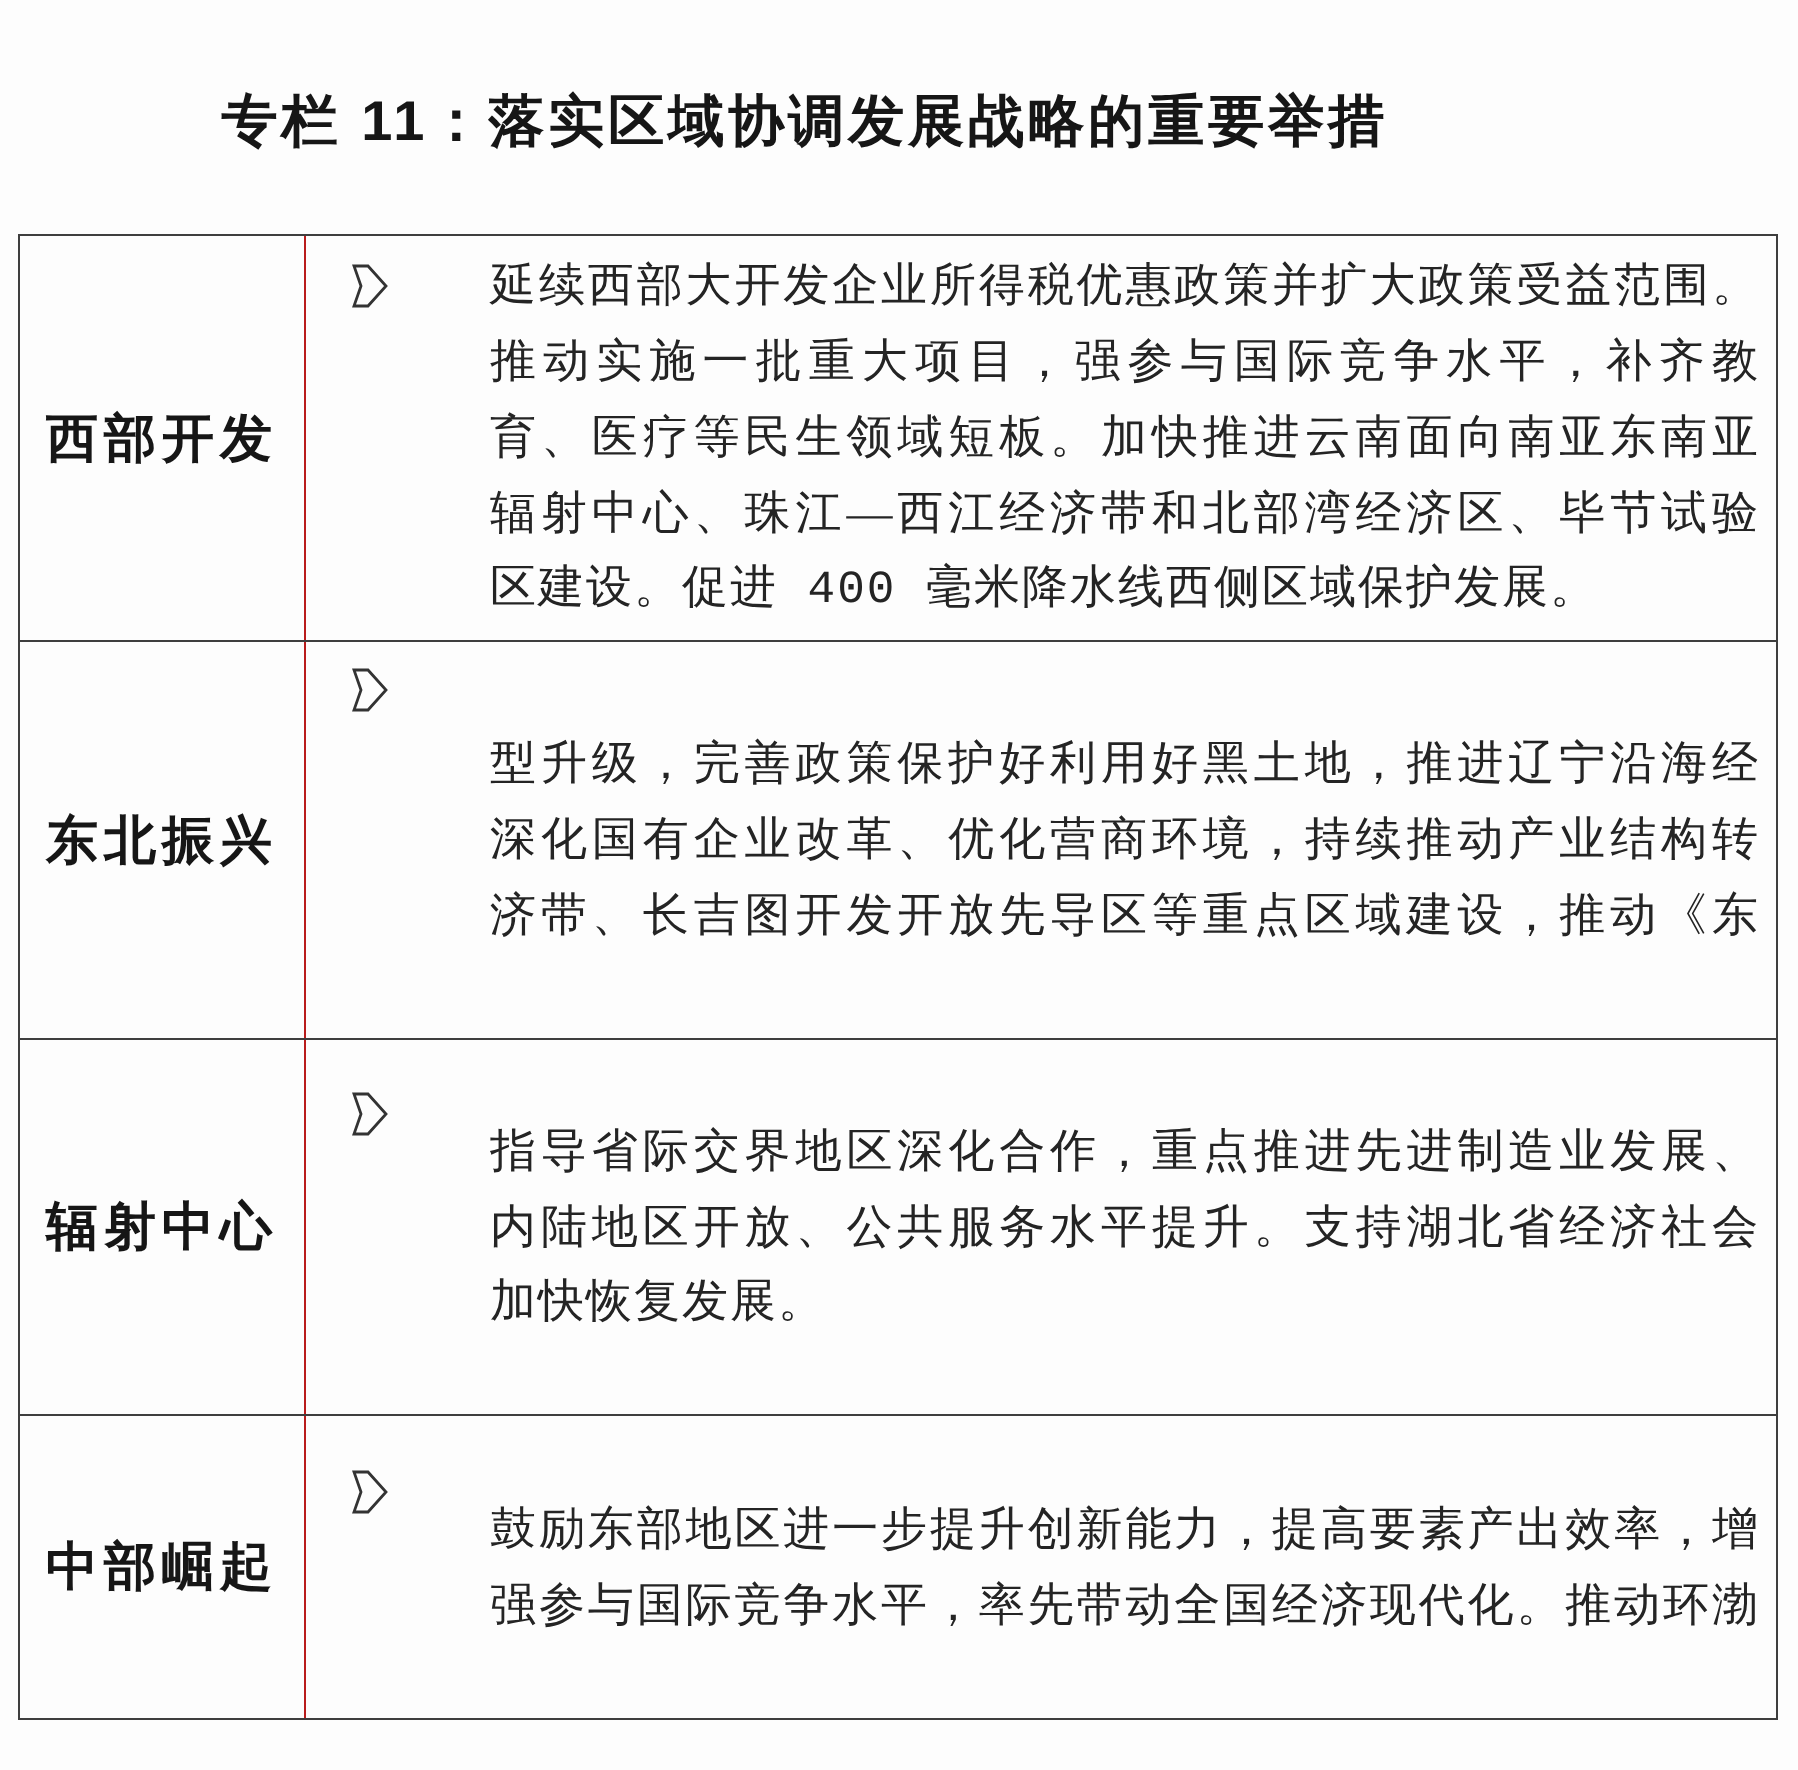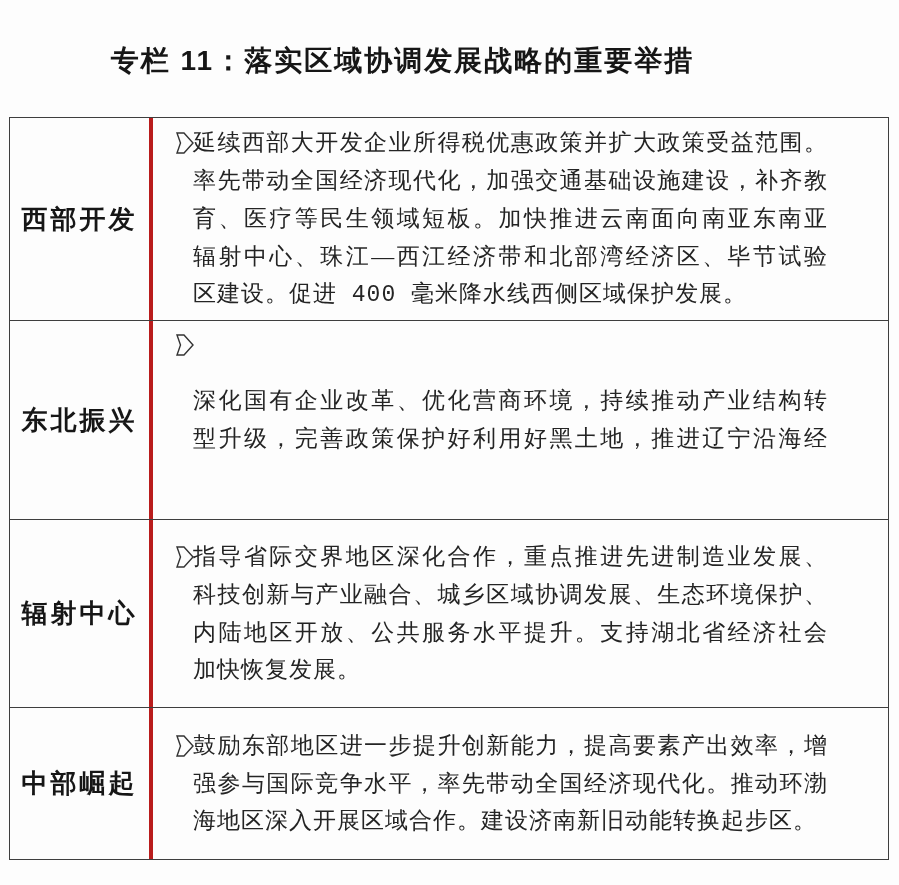--- a/index.html
+++ b/index.html
@@ -30,21 +30,21 @@
   }
   .trow { display:flex; }
   .trow + .trow { border-top:1px solid #3e3e3e; }
   .trow.r1 { height:202px; }
   .trow.r2 { height:199px; }
   .trow.r3 { height:188px; }
   .trow.r4 { height:152px; }
   .label-cell {
     width:143px;
     flex:0 0 143px;
-    border-right:4px solid #b91c1c;
+    border-right:1px solid #b91c1c;
     display:flex;
     align-items:center;
     justify-content:center;
     font-family:"Liberation Sans","DejaVu Sans",sans-serif;
     font-weight:bold;
     font-size:26px;
     letter-spacing:3px;
     color:#161616;
   }
   .content-cell {
@@ -58,21 +58,21 @@
     position:absolute;
     left:21px;
     width:22px;
     height:28px;
   }
   .r1 .bullet { top:11px; }
   .r2 .bullet { top:10px; }
   .r3 .bullet { top:23px; }
   .r4 .bullet { top:24px; }
   .text-block {
-    margin-left:40px;
+    margin-left:92px;
     width:635px;
   }
   .cline {
     font-size:23px;
     line-height:38px;
     letter-spacing:1px;
     color:#242424;
     text-align:justify;
     text-align-last:justify;
     white-space:nowrap;
@@ -91,63 +91,62 @@
 <div class="measures-table">
 
   <div class="trow r1">
     <div class="label-cell">西部开发</div>
     <div class="content-cell">
       <svg class="bullet" viewBox="0 0 22 28">
         <polygon points="3,4 10,4 19,14 10,24 3,24 6.5,14" fill="none" stroke="#333" stroke-width="1.4"></polygon>
       </svg>
       <div class="text-block">
         <div class="cline">延续西部大开发企业所得税优惠政策并扩大政策受益范围。</div>
-        <div class="cline">率先带动全国经济现代化，加强交通基础设施建设，补齐教</div>
+        <div class="cline">推动实施一批重大项目，强参与国际竞争水平，补齐教</div>
         <div class="cline">育、医疗等民生领域短板。加快推进云南面向南亚东南亚</div>
         <div class="cline">辐射中心、珠江—西江经济带和北部湾经济区、毕节试验</div>
         <div class="cline last">区建设。促进 400 毫米降水线西侧区域保护发展。</div>
       </div>
     </div>
   </div>
 
   <div class="trow r2">
     <div class="label-cell">东北振兴</div>
     <div class="content-cell">
       <svg class="bullet" viewBox="0 0 22 28">
         <polygon points="3,4 10,4 19,14 10,24 3,24 6.5,14" fill="none" stroke="#333" stroke-width="1.4"></polygon>
       </svg>
       <div class="text-block">
+        <div class="cline">型升级，完善政策保护好利用好黑土地，推进辽宁沿海经</div>
         <div class="cline">深化国有企业改革、优化营商环境，持续推动产业结构转</div>
-        <div class="cline">型升级，完善政策保护好利用好黑土地，推进辽宁沿海经</div>
+        <div class="cline">济带、长吉图开发开放先导区等重点区域建设，推动《东</div>
       </div>
     </div>
   </div>
 
   <div class="trow r3">
     <div class="label-cell">辐射中心</div>
     <div class="content-cell">
       <svg class="bullet" viewBox="0 0 22 28">
         <polygon points="3,4 10,4 19,14 10,24 3,24 6.5,14" fill="none" stroke="#333" stroke-width="1.4"></polygon>
       </svg>
       <div class="text-block">
         <div class="cline">指导省际交界地区深化合作，重点推进先进制造业发展、</div>
-        <div class="cline">科技创新与产业融合、城乡区域协调发展、生态环境保护、</div>
         <div class="cline">内陆地区开放、公共服务水平提升。支持湖北省经济社会</div>
         <div class="cline last">加快恢复发展。</div>
       </div>
     </div>
   </div>
 
   <div class="trow r4">
     <div class="label-cell">中部崛起</div>
     <div class="content-cell">
       <svg class="bullet" viewBox="0 0 22 28">
         <polygon points="3,4 10,4 19,14 10,24 3,24 6.5,14" fill="none" stroke="#333" stroke-width="1.4"></polygon>
       </svg>
       <div class="text-block">
         <div class="cline">鼓励东部地区进一步提升创新能力，提高要素产出效率，增</div>
         <div class="cline">强参与国际竞争水平，率先带动全国经济现代化。推动环渤</div>
-        <div class="cline last">海地区深入开展区域合作。建设济南新旧动能转换起步区。</div>
       </div>
     </div>
   </div>
 
 </div>
 
 </body></html>

